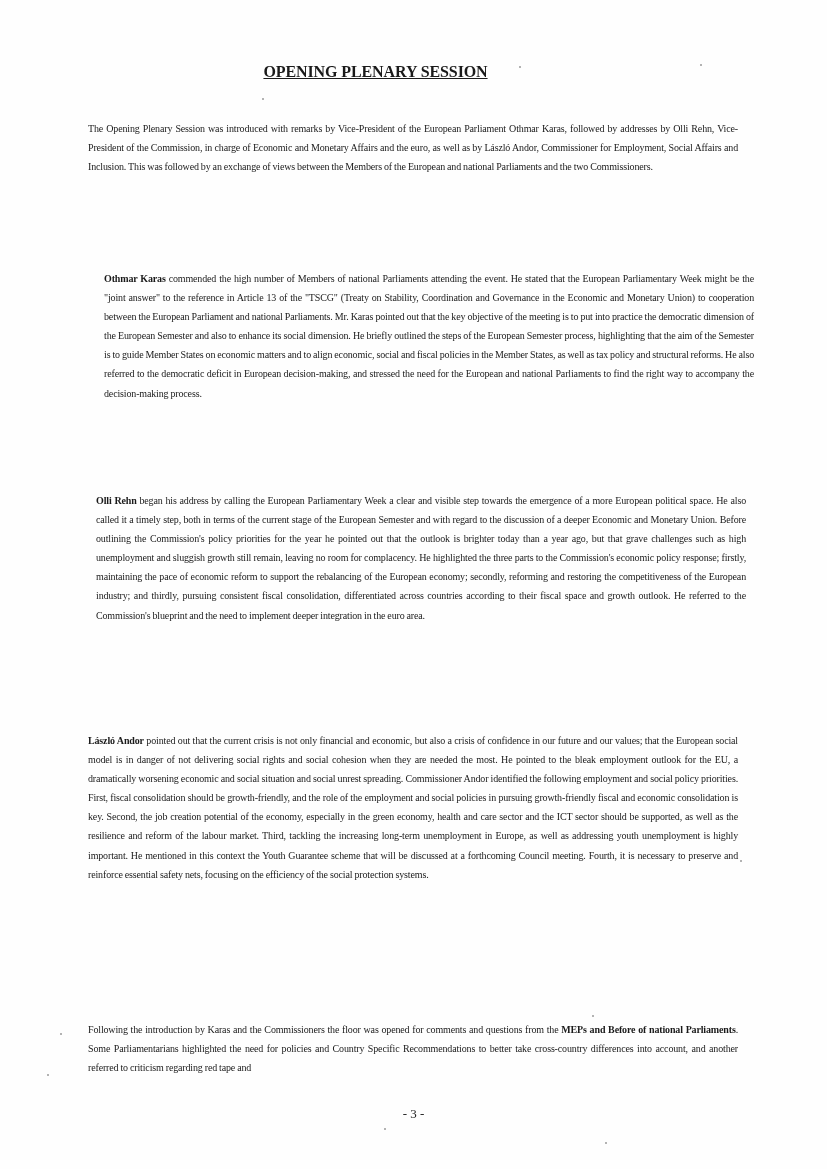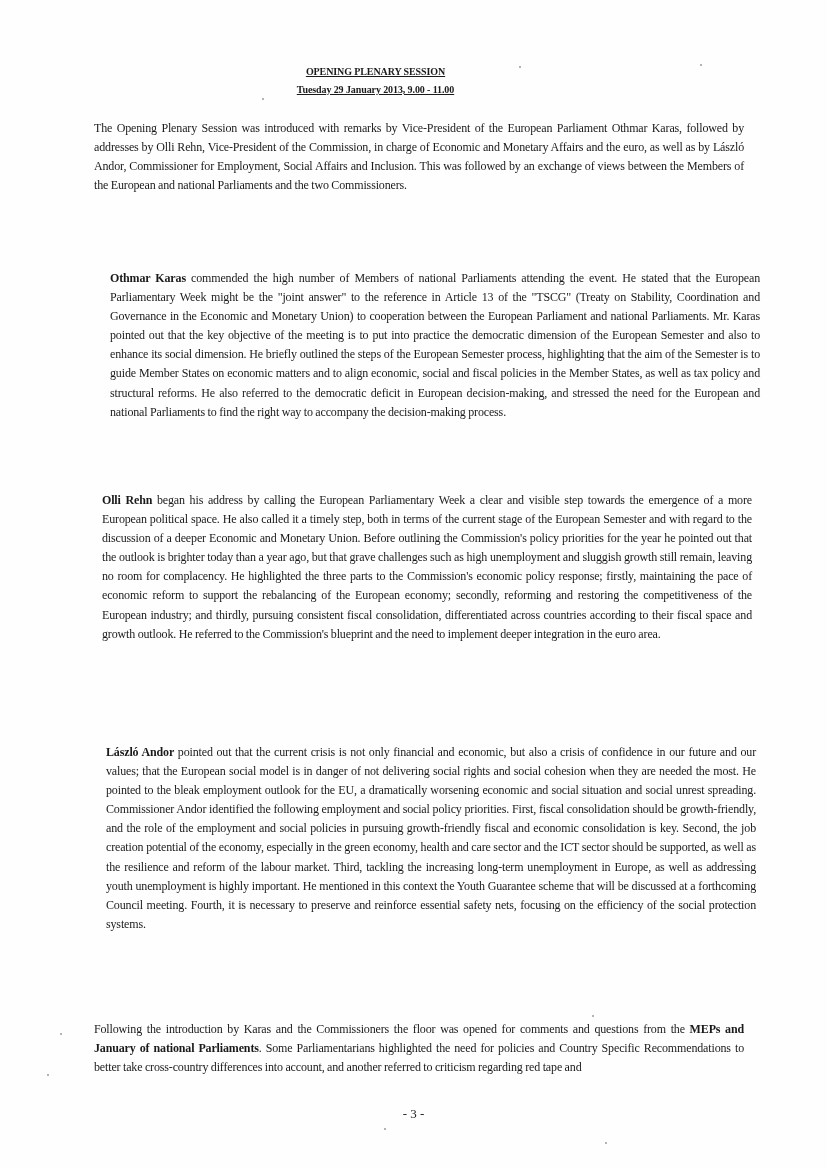--- a/index.html
+++ b/index.html
@@ -5,68 +5,67 @@
   html, body { margin: 0; padding: 0; background: #ffffff; }
   body { width: 827px; height: 1169px; position: relative; overflow: hidden; }
   .page {
     position: absolute; left: 0; top: 0; width: 827px; height: 1169px;
     background: #fefefe;
     font-family: "Liberation Serif", serif;
     color: #1a1a1a;
   }
   .heading {
     position: absolute; left: 0; width: 751px; text-align: center;
-    font-weight: bold; font-size: 10px; text-decoration: underline;
+    font-weight: bold; font-size: 16px; text-decoration: underline;
     line-height: 18px; letter-spacing: -0.1px;
   }
   .h1 { top: 63px; }
   .h2 { top: 81px; }
   .para {
-    position: absolute; left: 94px; width: 650px;
-    font-size: 12px; line-height: 19.1px;
+    position: absolute; left: 88px; width: 650px;
+    font-size: 10px; line-height: 19.1px;
     text-align: justify; letter-spacing: -0.15px;
     word-spacing: -0.3px;
   }
   .para b { font-weight: bold; }
   .p1 { top: 119px; }
   .p2 { top: 253px; }
   .p3 { top: 483px; }
   .p4 { top: 731px; }
   .p5 { top: 1020px; }
   .pageno {
     position: absolute; top: 1106px; left: 0; width: 827px; text-align: center;
     font-size: 13px; line-height: 16px;
   }
   .speck { position: absolute; width: 2px; height: 2px; background: #9a9a9a; border-radius: 1px; }
 </style>
 </head>
 <body>
 
 <div class="page">
   <div class="heading h1">OPENING PLENARY SESSION</div>
-  <div class="heading h2">Tuesday 29 January 2013, 9.00 - 11.00</div>
 
   <p class="para p1" style="margin:0;">
     <span>The Opening Plenary Session was introduced with remarks by Vice-President of the European Parliament Othmar Karas, followed by addresses by Olli Rehn, Vice-President of the Commission, in charge of Economic and Monetary Affairs and the euro, as well as by László Andor, Commissioner for Employment, Social Affairs and Inclusion. This was followed by an exchange of views between the Members of the European and national Parliaments and the two Commissioners.</span>
   </p>
 
   <p class="para p2" style="margin:16px;">
     <b>Othmar Karas</b><span> commended the high number of Members of national Parliaments attending the event. He stated that the European Parliamentary Week might be the "joint answer" to the reference in Article 13 of the "TSCG" (Treaty on Stability, Coordination and Governance in the Economic and Monetary Union) to cooperation between the European Parliament and national Parliaments. Mr. Karas pointed out that the key objective of the meeting is to put into practice the democratic dimension of the European Semester and also to enhance its social dimension. He briefly outlined the steps of the European Semester process, highlighting that the aim of the Semester is to guide Member States on economic matters and to align economic, social and fiscal policies in the Member States, as well as tax policy and structural reforms. He also referred to the democratic deficit in European decision-making, and stressed the need for the European and national Parliaments to find the right way to accompany the decision-making process.</span>
   </p>
 
   <p class="para p3" style="margin:8px;">
     <b>Olli Rehn</b><span> began his address by calling the European Parliamentary Week a clear and visible step towards the emergence of a more European political space. He also called it a timely step, both in terms of the current stage of the European Semester and with regard to the discussion of a deeper Economic and Monetary Union. Before outlining the Commission's policy priorities for the year he pointed out that the outlook is brighter today than a year ago, but that grave challenges such as high unemployment and sluggish growth still remain, leaving no room for complacency. He highlighted the three parts to the Commission's economic policy response; firstly, maintaining the pace of economic reform to support the rebalancing of the European economy; secondly, reforming and restoring the competitiveness of the European industry; and thirdly, pursuing consistent fiscal consolidation, differentiated across countries according to their fiscal space and growth outlook. He referred to the Commission's blueprint and the need to implement deeper integration in the euro area.</span>
   </p>
 
-  <p class="para p4" style="margin:12px;">
+  <p class="para p4" style="margin:0;">
     <b>László Andor</b><span> pointed out that the current crisis is not only financial and economic, but also a crisis of confidence in our future and our values; that the European social model is in danger of not delivering social rights and social cohesion when they are needed the most. He pointed to the bleak employment outlook for the EU, a dramatically worsening economic and social situation and social unrest spreading. Commissioner Andor identified the following employment and social policy priorities. First, fiscal consolidation should be growth-friendly, and the role of the employment and social policies in pursuing growth-friendly fiscal and economic consolidation is key. Second, the job creation potential of the economy, especially in the green economy, health and care sector and the ICT sector should be supported, as well as the resilience and reform of the labour market. Third, tackling the increasing long-term unemployment in Europe, as well as addressing youth unemployment is highly important. He mentioned in this context the Youth Guarantee scheme that will be discussed at a forthcoming Council meeting. Fourth, it is necessary to preserve and reinforce essential safety nets, focusing on the efficiency of the social protection systems.</span>
   </p>
 
   <p class="para p5" style="margin:0;">
-    <span>Following the introduction by Karas and the Commissioners the floor was opened for comments and questions from the </span><b>MEPs and January of national Parliaments</b><span>. Some Parliamentarians highlighted the need for policies and Country Specific Recommendations to better take cross-country differences into account, and another referred to criticism regarding red tape and</span>
+    <span>Following the introduction by Karas and the Commissioners the floor was opened for comments and questions from the </span><b>MEPs and Before of national Parliaments</b><span>. Some Parliamentarians highlighted the need for policies and Country Specific Recommendations to better take cross-country differences into account, and another referred to criticism regarding red tape and</span>
   </p>
 
   <div class="pageno">- 3 -</div>
 
   <span class="speck" style="left:519px;top:66px;"></span>
   <span class="speck" style="left:262px;top:98px;"></span>
   <span class="speck" style="left:700px;top:64px;"></span>
   <span class="speck" style="left:60px;top:1033px;"></span>
   <span class="speck" style="left:47px;top:1074px;"></span>
   <span class="speck" style="left:384px;top:1128px;"></span>

